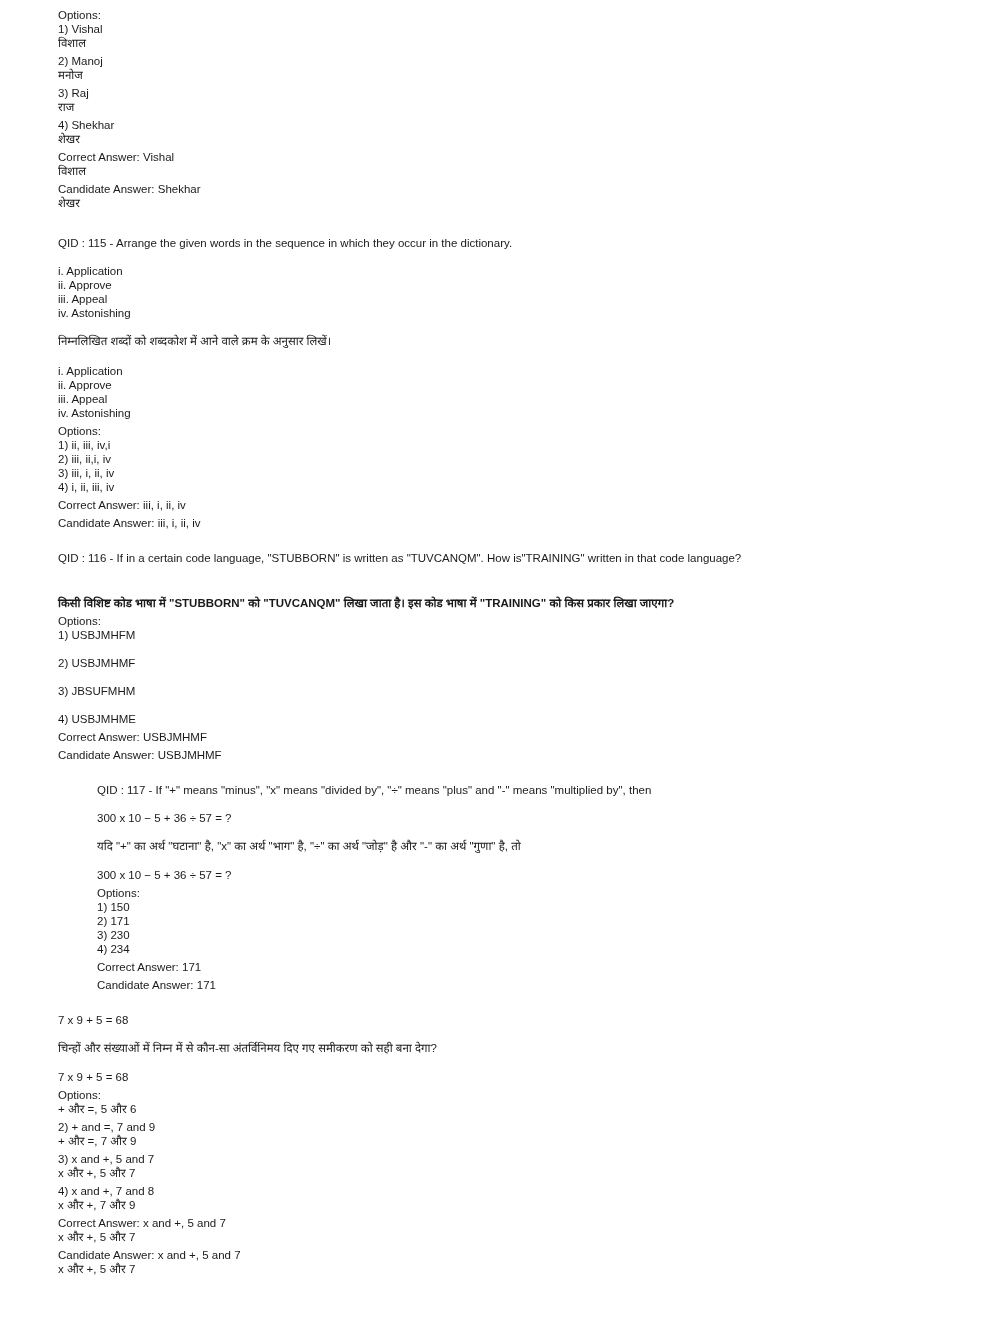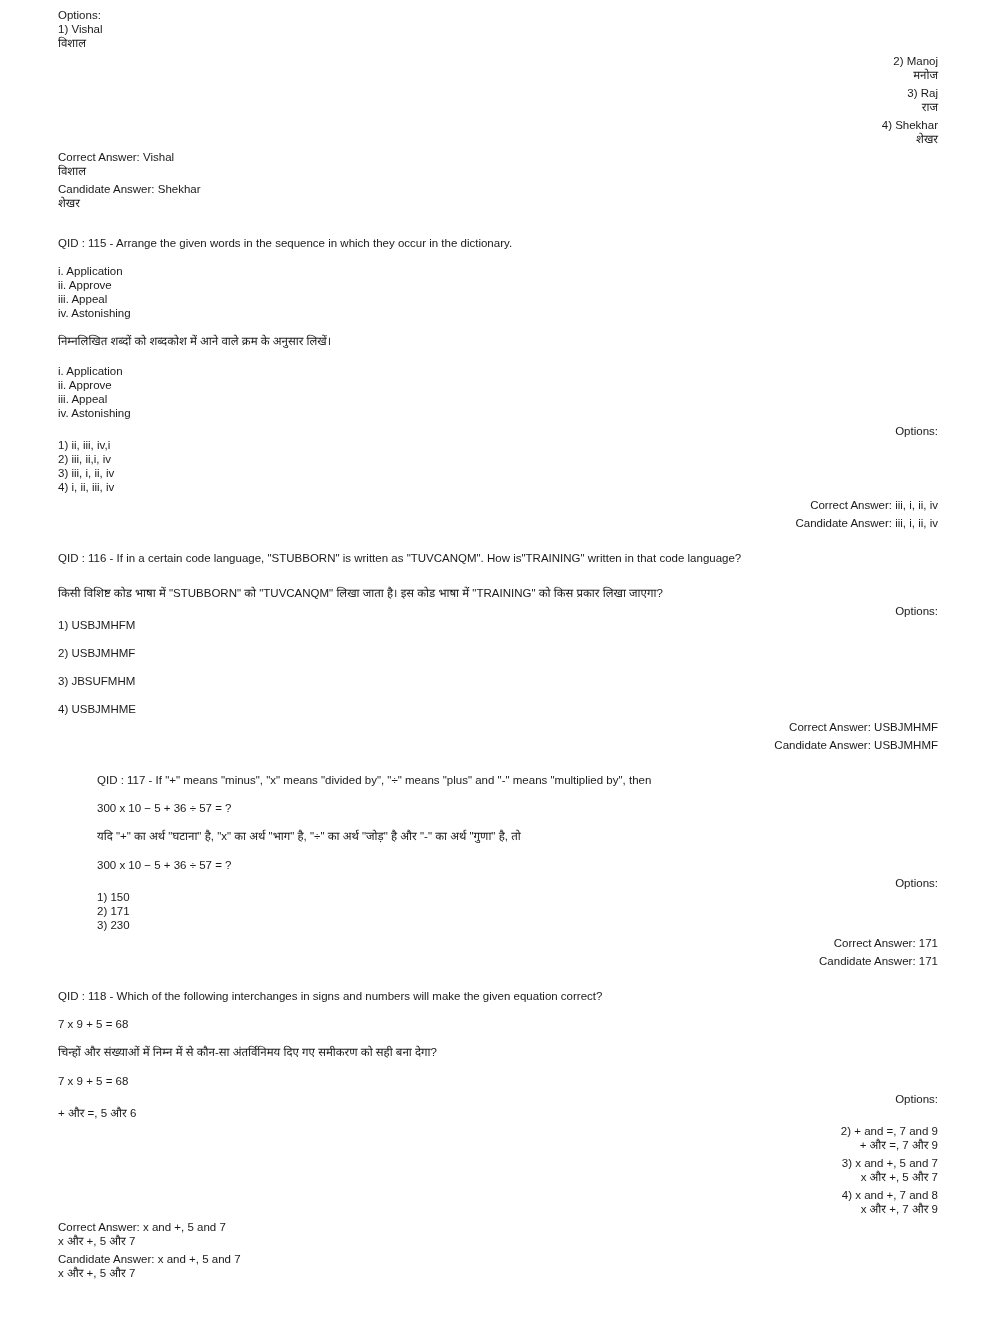--- a/index.html
+++ b/index.html
@@ -4,21 +4,21 @@
 <style>
   html, body { margin: 0; padding: 0; background: #ffffff; }
   body {
     width: 991px; height: 1318px; position: relative; overflow: hidden;
     font-family: "Liberation Sans", "DejaVu Sans", sans-serif;
     font-size: 11.5px; color: #1a1a1a; line-height: 14px;
   }
   .page { position: absolute; left: 58px; top: 8px; width: 880px; }
   .line { display: block; white-space: nowrap; }
   .b { font-weight: normal; }
-  .gap4 { margin-top: 4px; text-align: right; }
+  .gap4 { margin-top: 4px; }
   .gap6 { margin-top: 4px; }
   .gap14 { margin-top: 14px; }
   .qhead { margin-top: 27px; }
 </style>
 </head>
 <body>
 
 <div class="page">
 
   <section>
@@ -68,45 +68,45 @@
     <span class="line"><span class="b">1</span>) <span>ii, iii, iv,i</span></span>
     <span class="line"><span class="b">2</span>) <span>iii, ii,i, iv</span></span>
     <span class="line"><span class="b">3</span>) <span>iii, i, ii, iv</span></span>
     <span class="line"><span class="b">4</span>) <span>i, ii, iii, iv</span></span>
     <span class="line gap4"><span class="b">Correct Answer:</span> <span>iii, i, ii, iv</span></span>
     <span class="line gap4"><span class="b">Candidate Answer:</span> <span>iii, i, ii, iv</span></span>
   </section>
 
   <section style="margin-top:21px;">
     <span class="line"><span class="b"><span>QID : </span><span>116</span></span><span> - If in a certain code language, "STUBBORN" is written as "TUVCANQM". How is"TRAINING" written in that code language?</span></span>
-    <span class="line" style="margin-top:21px;">किसी विशिष्ट कोड भाषा में "STUBBORN" को "TUVCANQM" लिखा जाता है। इस कोड भाषा में "TRAINING" को किस प्रकार लिखा जाएगा?</span>
+    <span class="line" style="margin-top:31px;font-weight:bold;">किसी विशिष्ट कोड भाषा में "STUBBORN" को "TUVCANQM" लिखा जाता है। इस कोड भाषा में "TRAINING" को किस प्रकार लिखा जाएगा?</span>
     <span class="line b gap4">Options:</span>
     <span class="line"><span class="b">1</span>) <span>USBJMHFM</span></span>
     <span class="line gap14"><span class="b">2</span>) <span>USBJMHMF</span></span>
     <span class="line gap14"><span class="b">3</span>) <span>JBSUFMHM</span></span>
     <span class="line gap14"><span class="b">4</span>) <span>USBJMHME</span></span>
     <span class="line gap4"><span class="b">Correct Answer:</span> <span>USBJMHMF</span></span>
     <span class="line gap4"><span class="b">Candidate Answer:</span> <span>USBJMHMF</span></span>
   </section>
 
   <section style="margin-top:21px;margin-left:39px;">
     <span class="line"><span class="b"><span>QID : </span><span>117</span></span><span> - If "+" means "minus", "x" means "divided by", "÷" means "plus" and "-" means "multiplied by", then</span></span>
     <span class="line gap14">300 x 10 − 5 + 36 ÷ 57 = ?</span>
     <span class="line gap14">यदि "+" का अर्थ "घटाना" है, "x" का अर्थ "भाग" है, "÷" का अर्थ "जोड़" है और "-" का अर्थ "गुणा" है, तो</span>
     <span class="line gap14" style="margin-top:15px;">300 x 10 − 5 + 36 ÷ 57 = ?</span>
     <span class="line b gap4">Options:</span>
     <span class="line"><span class="b">1</span>) <span>150</span></span>
     <span class="line"><span class="b">2</span>) <span>171</span></span>
     <span class="line"><span class="b">3</span>) <span>230</span></span>
+    <span class="line"><span class="b">4</span>) <span>234</span></span>
     <span class="line gap4"><span class="b">Correct Answer:</span> <span>171</span></span>
     <span class="line gap4"><span class="b">Candidate Answer:</span> <span>171</span></span>
   </section>
 
   <section style="margin-top:21px;">
-    <span class="line"><span class="b"><span>QID : </span><span>118</span></span><span> - Which of the following interchanges in signs and numbers will make the given equation correct?</span></span>
     <span class="line gap14">7 x 9 + 5 = 68</span>
     <span class="line gap14">चिन्हों और संख्याओं में निम्न में से कौन-सा अंतर्विनिमय दिए गए समीकरण को सही बना देगा?</span>
     <span class="line gap14" style="margin-top:15px;">7 x 9 + 5 = 68</span>
     <span class="line b gap4">Options:</span>
     <div>
       <span class="line">+ और =, 5 और 6</span>
     </div>
     <div class="gap4">
       <span class="line"><span class="b">2</span>) <span>+ and =, 7 and 9</span></span>
       <span class="line">+ और =, 7 और 9</span>

